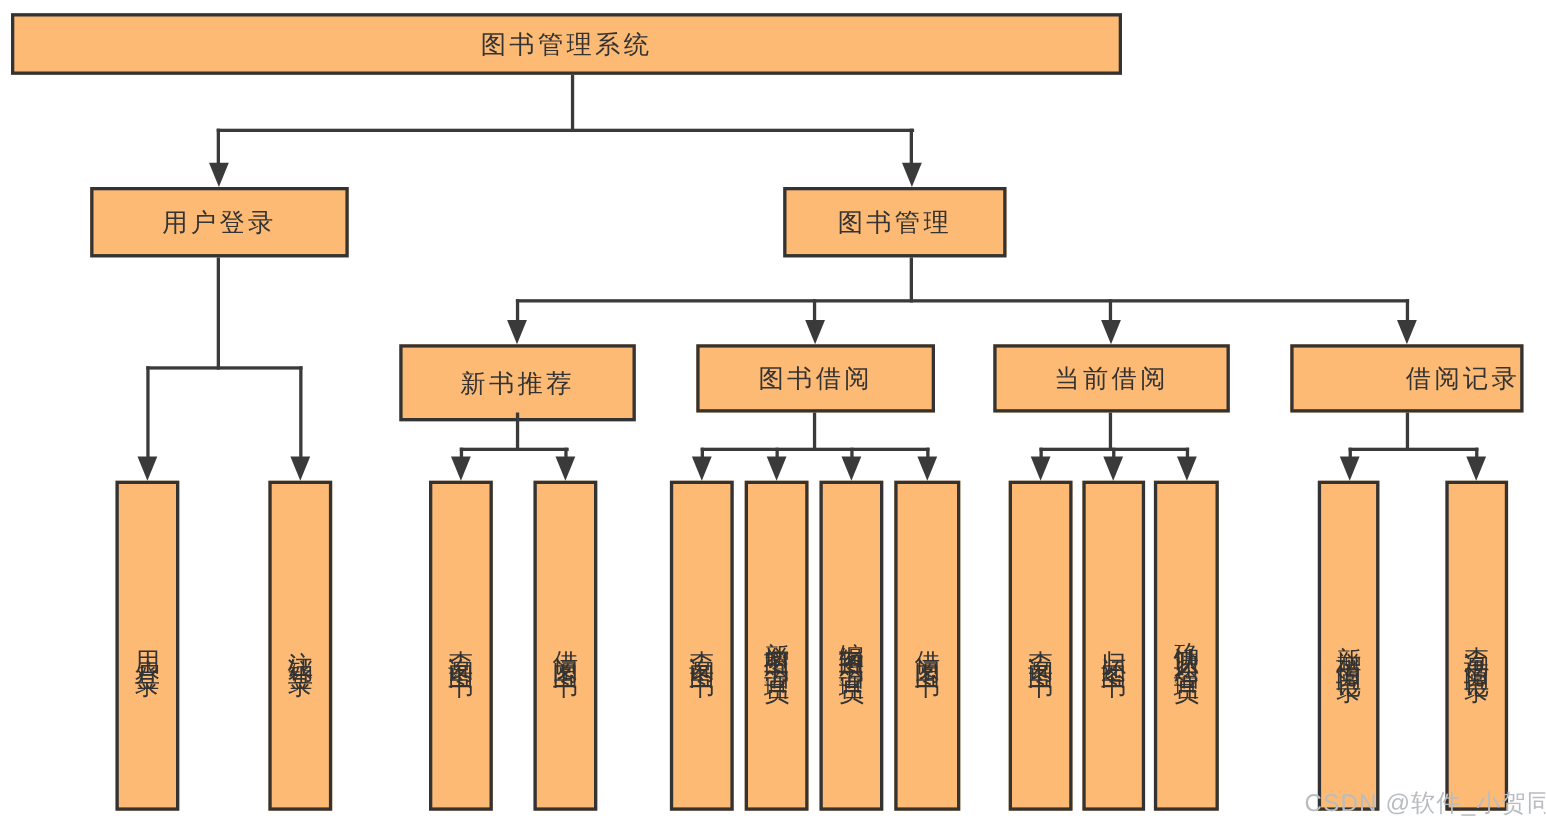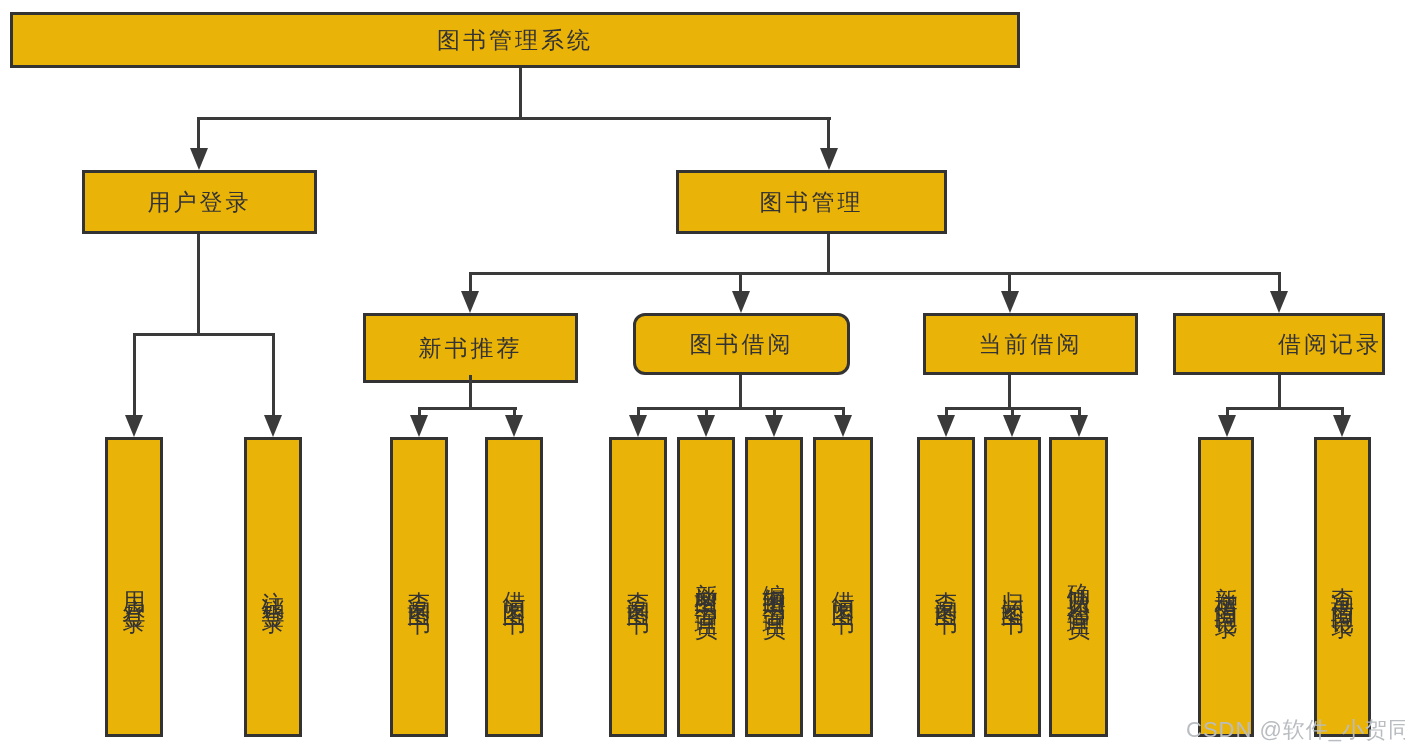--- a/index.html
+++ b/index.html
@@ -11,21 +11,21 @@
   #canvas {
     position: relative;
     width: 1405px;
     height: 747px;
     background: #ffffff;
     overflow: hidden;
   }
   .box {
     position: absolute;
     box-sizing: border-box;
-    background: #eab308;
+    background: #fdba74;
     border: 3px solid #333333;
     display: flex;
     align-items: center;
     justify-content: center;
     color: #333333;
   }
   .hlabel {
     font-size: 23px;
     letter-spacing: 3px;
     white-space: nowrap;
@@ -67,31 +67,31 @@
 
 <div id="canvas">
 
   <div class="box" style="left:10px; top:12px; width:1010px; height:56px;">
     <span class="hlabel">图书管理系统</span>
   </div>
 
   <div class="box" style="left:82px; top:170px; width:235px; height:64px;">
     <span class="hlabel">用户登录</span>
   </div>
-  <div class="box" style="left:676px; top:170px; width:271px; height:64px;">
+  <div class="box" style="left:712px; top:170px; width:203px; height:64px;">
     <span class="hlabel">图书管理</span>
   </div>
 
   <div class="box" style="left:363px; top:313px; width:215px; height:70px;">
     <span class="hlabel">新书推荐</span>
   </div>
-  <div class="box" style="left:633px; top:313px; width:217px; height:62px;border-radius:12px;">
+  <div class="box" style="left:633px; top:313px; width:217px; height:62px;">
     <span class="hlabel">图书借阅</span>
   </div>
-  <div class="box" style="left:903px; top:313px; width:215px; height:62px;margin-left:20px;">
+  <div class="box" style="left:903px; top:313px; width:215px; height:62px;">
     <span class="hlabel">当前借阅</span>
   </div>
   <div class="box" style="left:1173px; top:313px; width:212px; height:62px;justify-content:flex-end;">
     <span class="hlabel">借阅记录</span>
   </div>
 
   <div class="box" style="left:105px; top:437px; width:58px; height:300px;">
     <span class="vlabel">用户登录</span>
   </div>
   <div class="box" style="left:244px; top:437px; width:58px; height:300px;">

